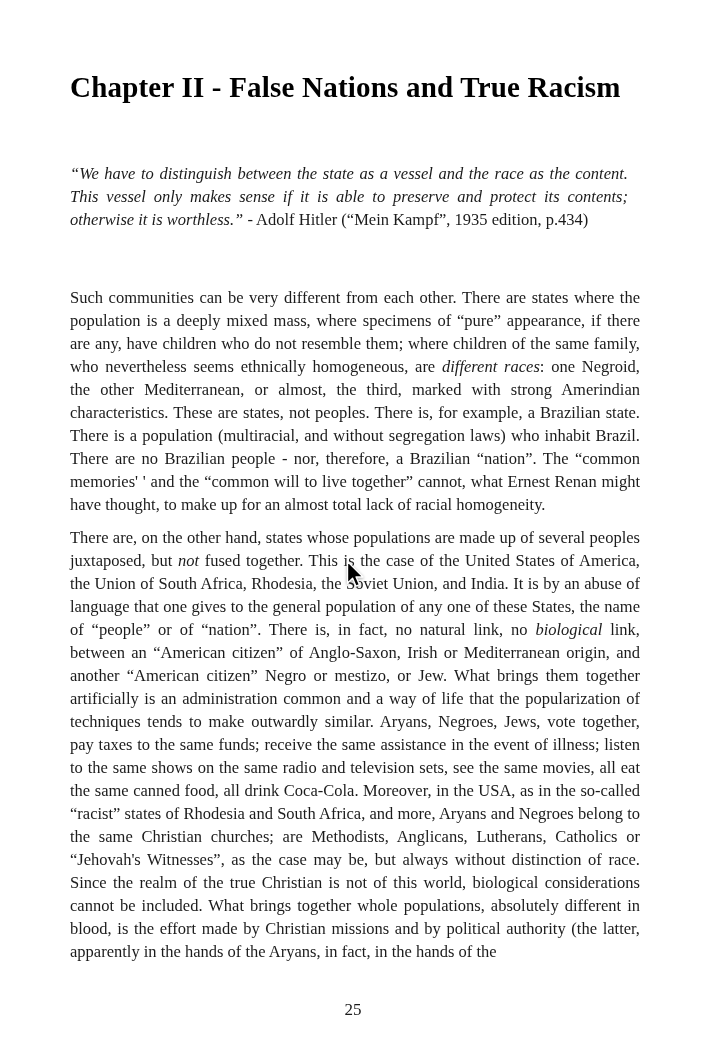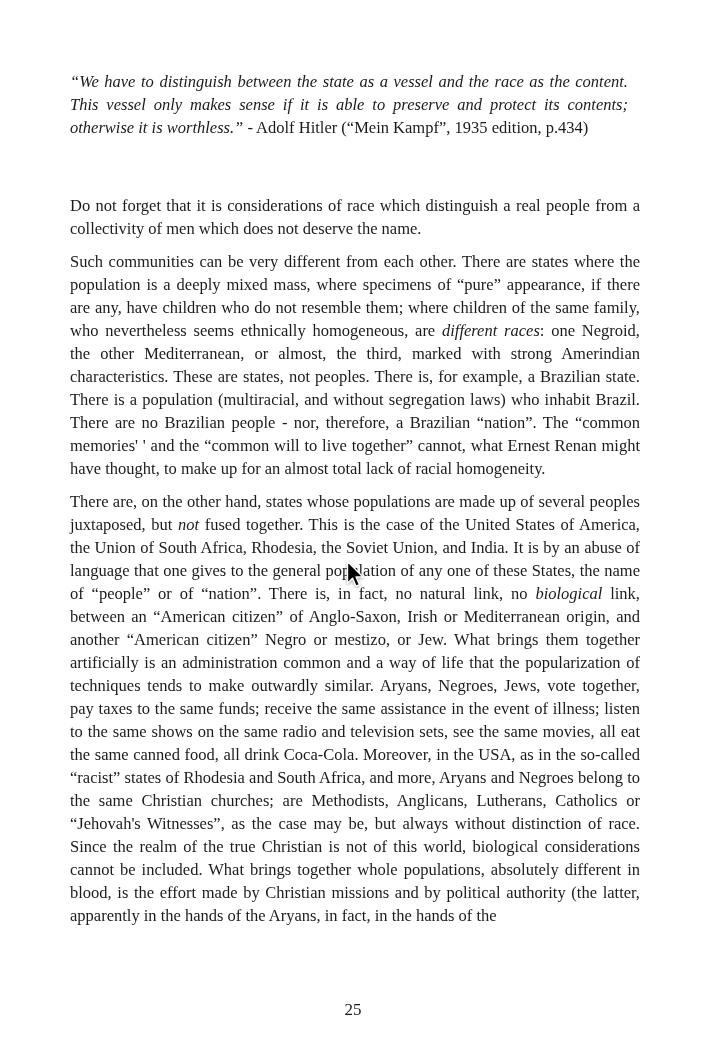--- a/index.html
+++ b/index.html
@@ -52,24 +52,24 @@
     top: 0;
     pointer-events: none;
     filter: drop-shadow(0 1px 1.5px rgba(0,0,0,0.35));
   }
 </style>
 </head>
 <body>
 
 <div class="page">
   <div class="content">
+    <h1 class="chapter-title">Chapter II - False Nations and True Racism</h1>
 
     <div class="epigraph"><span class="seg-italic">“We have to distinguish between the state as a vessel and the race as the content. This vessel only makes sense if it is able to preserve and protect its contents; otherwise it is worthless.”</span><span> - Adolf Hitler (“Mein Kampf”, 1935 edition, p.434)</span></div>
 
-    <p class="body-para"><span>Do not forget that it is considerations of race which distinguish a real people from a collectivity of men which does not deserve the name.</span></p>
 
     <p class="body-para"><span>Such communities can be very different from each other. There are states where the population is a deeply mixed mass, where specimens of “pure” appearance, if there are any, have children who do not resemble them; where children of the same family, who nevertheless seems ethnically homogeneous, are </span><span class="seg-italic">different races</span><span>: one Negroid, the other Mediterranean, or almost, the third, marked with strong Amerindian characteristics. These are states, not peoples. There is, for example, a Brazilian state. There is a population (multiracial, and without segregation laws) who inhabit Brazil. There are no Brazilian people - nor, therefore, a Brazilian “nation”. The “common memories' ' and the “common will to live together” cannot, what Ernest Renan might have thought, to make up for an almost total lack of racial homogeneity.</span></p>
 
     <p class="body-para"><span>There are, on the other hand, states whose populations are made up of several peoples juxtaposed, but </span><span class="seg-italic">not</span><span> fused together. This is the case of the United States of America, the Union of South Africa, Rhodesia, the Soviet Union, and India. It is by an abuse of language that one gives to the general population of any one of these States, the name of “people” or of “nation”. There is, in fact, no natural link, no </span><span class="seg-italic">biological</span><span> link, between an “American citizen” of Anglo-Saxon, Irish or Mediterranean origin, and another “American citizen” Negro or mestizo, or Jew. What brings them together artificially is an administration common and a way of life that the popularization of techniques tends to make outwardly similar. Aryans, Negroes, Jews, vote together, pay taxes to the same funds; receive the same assistance in the event of illness; listen to the same shows on the same radio and television sets, see the same movies, all eat the same canned food, all drink Coca-Cola. Moreover, in the USA, as in the so-called “racist” states of Rhodesia and South Africa, and more, Aryans and Negroes belong to the same Christian churches; are Methodists, Anglicans, Lutherans, Catholics or “Jehovah's Witnesses”, as the case may be, but always without distinction of race. Since the realm of the true Christian is not of this world, biological considerations cannot be included. What brings together whole populations, absolutely different in blood, is the effort made by Christian missions and by political authority (the latter, apparently in the hands of the Aryans, in fact, in the hands of the</span></p>
   </div>
 
   <div class="page-number">25</div>
 
   <svg class="cursor" width="20" height="29" viewBox="0 0 20 29" style="left: 346px; top: 560px;">
     <path d="M1.5,1.5 L1.5,23.2 L6.6,18.3 L10.0,26.2 L13.5,24.7 L10.1,17.0 L17.0,17.0 Z" fill="#000000" stroke="#ffffff" stroke-width="1.4" stroke-linejoin="round"></path>

